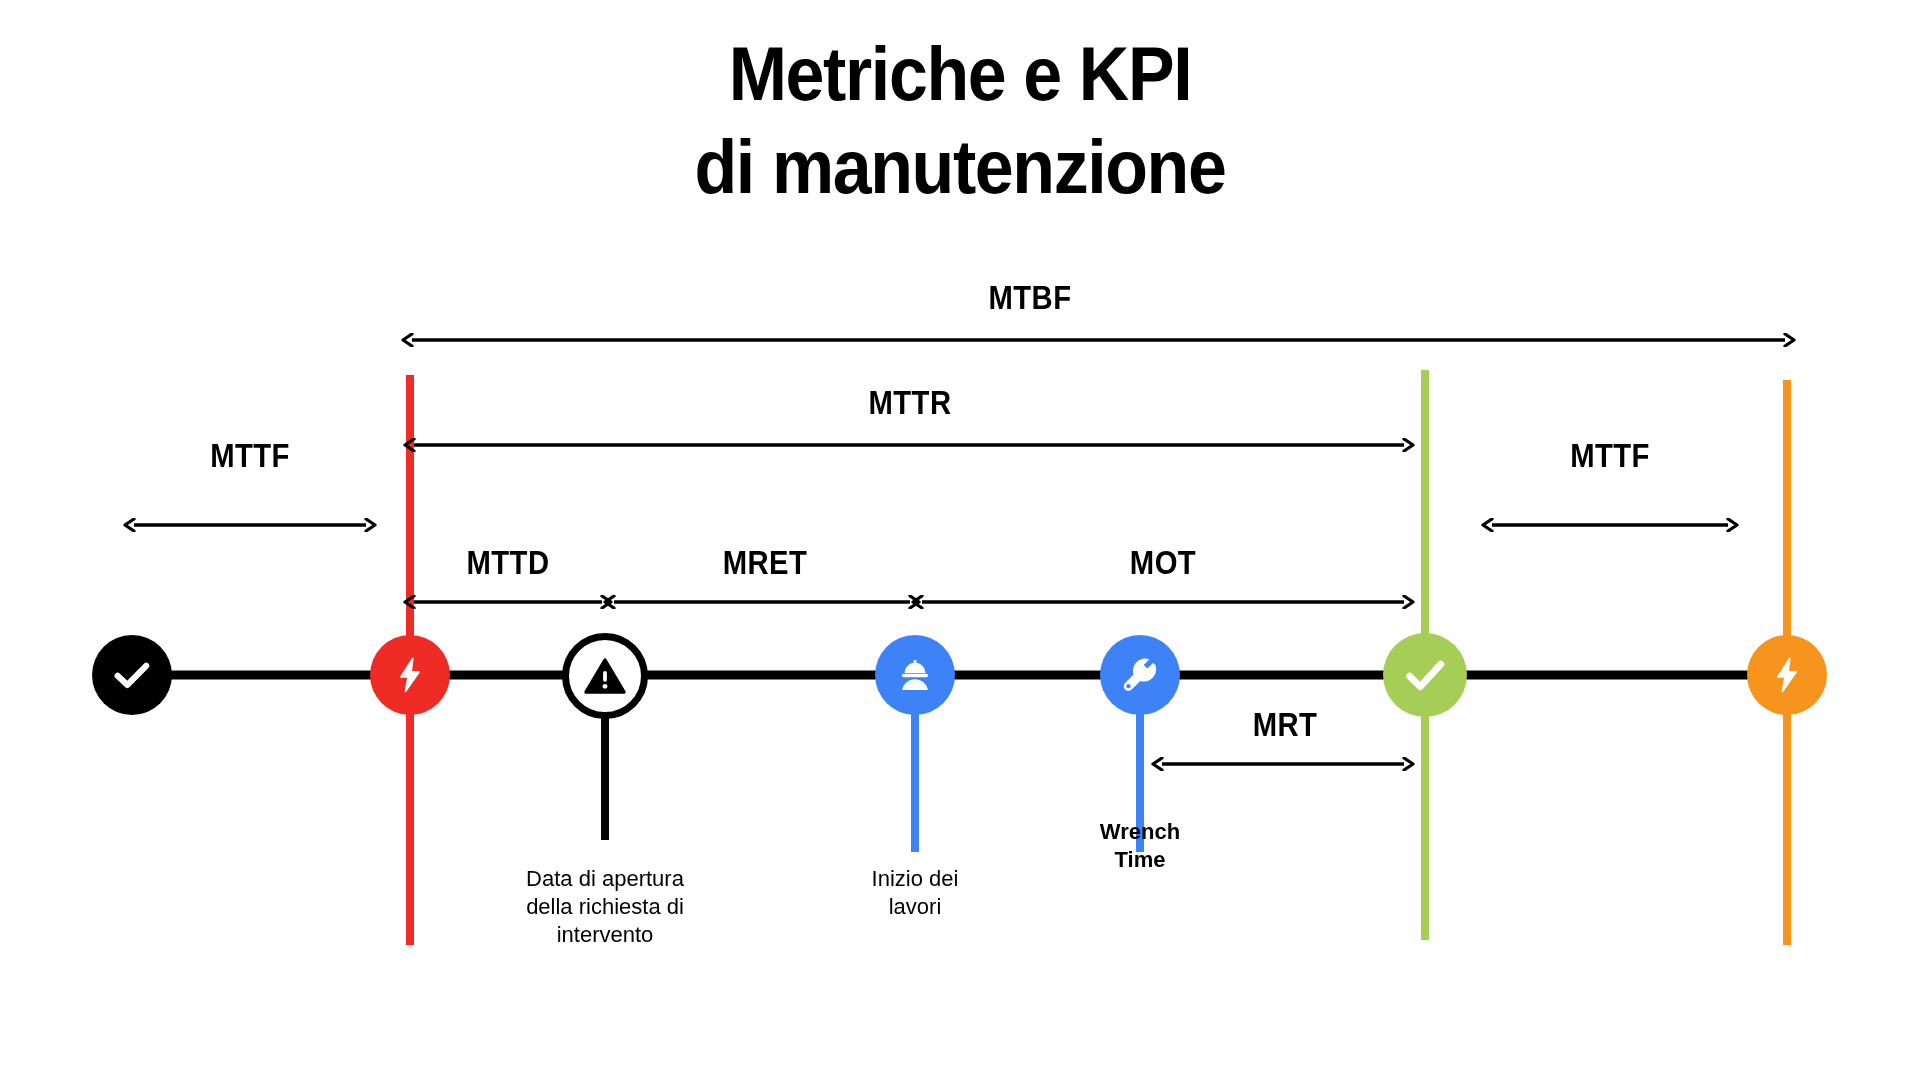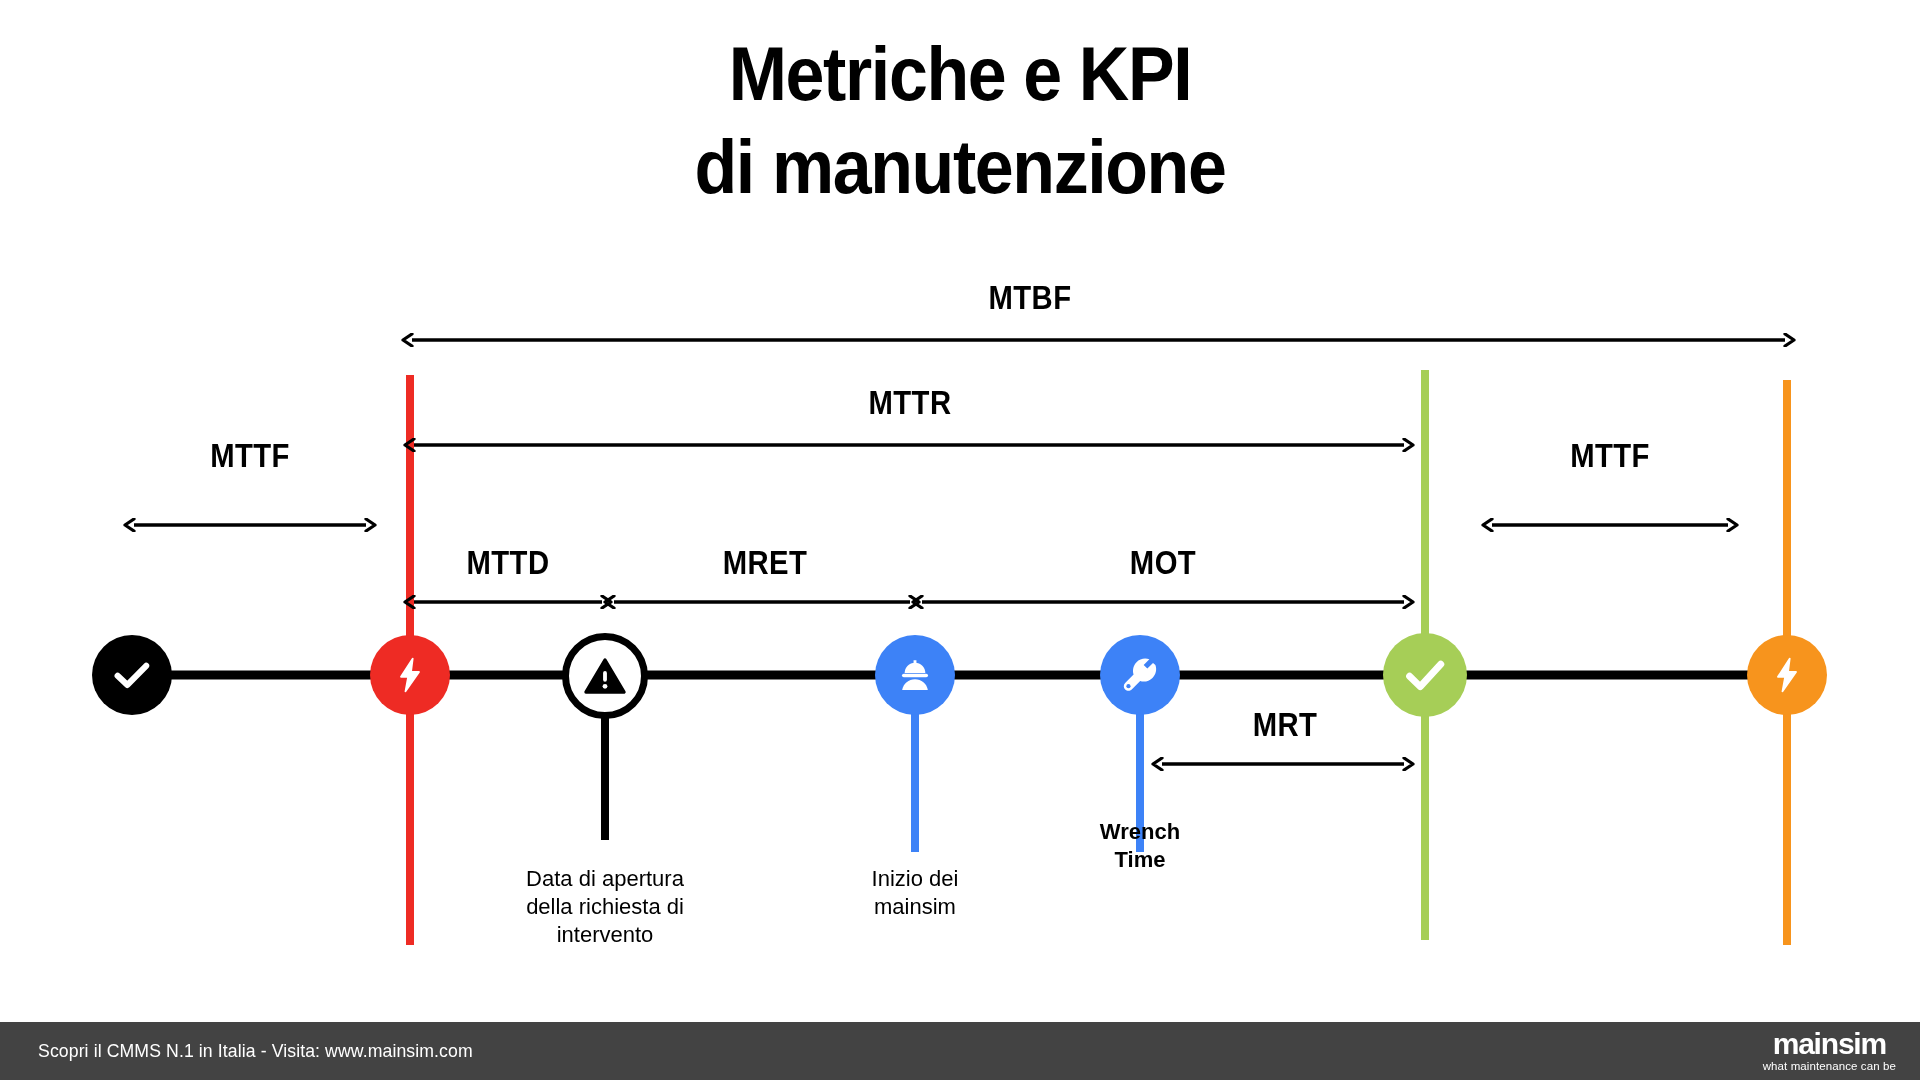--- a/index.html
+++ b/index.html
@@ -197,26 +197,19 @@
     <svg width="40" height="40" viewBox="0 0 24 24">
       <path d="M13.6 2.2 L6.6 13.1 L10.9 13.1 L9.3 21.8 L17.4 10.2 L12.6 10.2 Z" fill="#ffffff" stroke="#ffffff" stroke-width="1.1" stroke-linejoin="round"></path>
     </svg>
   </div>
 
   <div class="caption" style="left:435px; top:865px; width:340px;">Data di apertura
 della richiesta di
 intervento</div>
 
   <div class="caption" style="left:790px; top:865px; width:250px;">Inizio dei
-mainsim</div>
+lavori</div>
 
   <div class="caption bold" style="left:1015px; top:818px; width:250px;">Wrench
 Time</div>
 
-  <div id="footer">
-    <div id="footer-text">Scopri il CMMS N.1 in Italia - Visita: www.mainsim.com</div>
-    <div id="logo">
-      <span class="logo-word">mainsim</span>
-      <span class="logo-tag">what maintenance can be</span>
-    </div>
-  </div>
 
 </div>
 
 </body></html>

